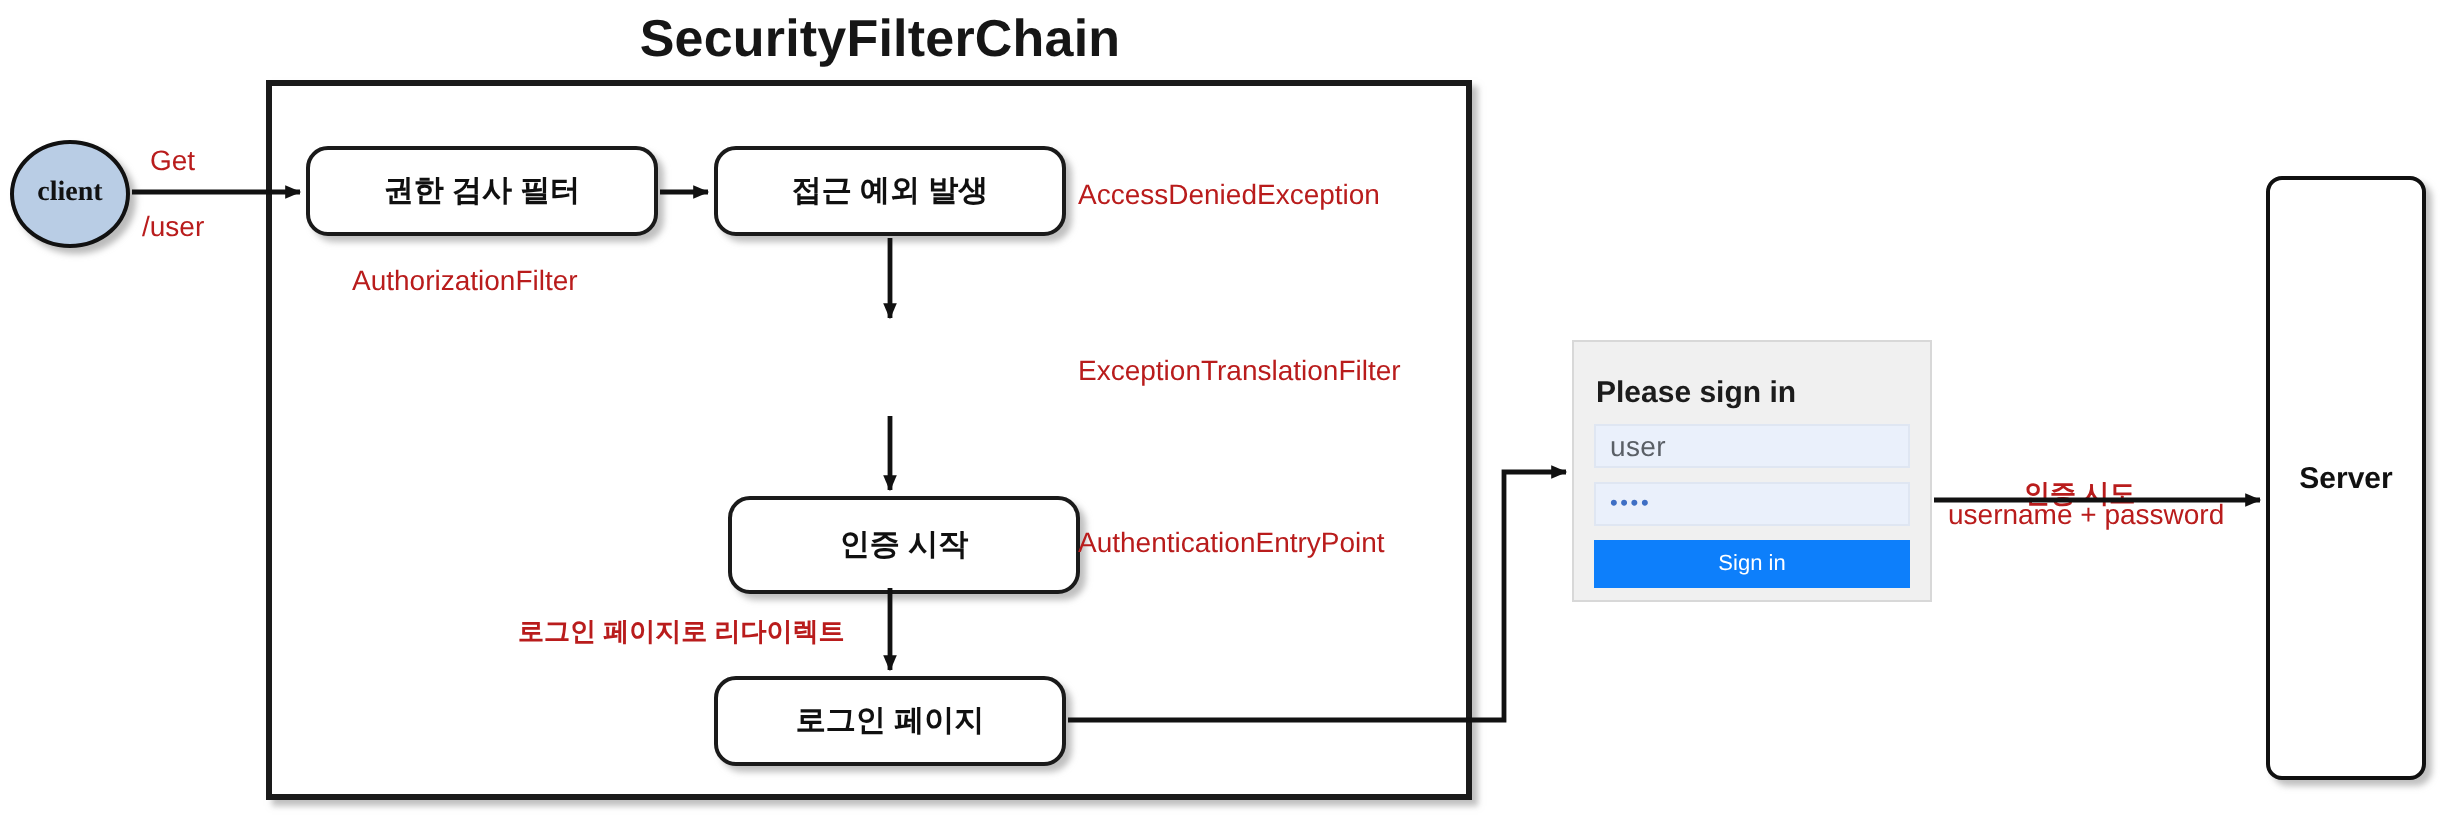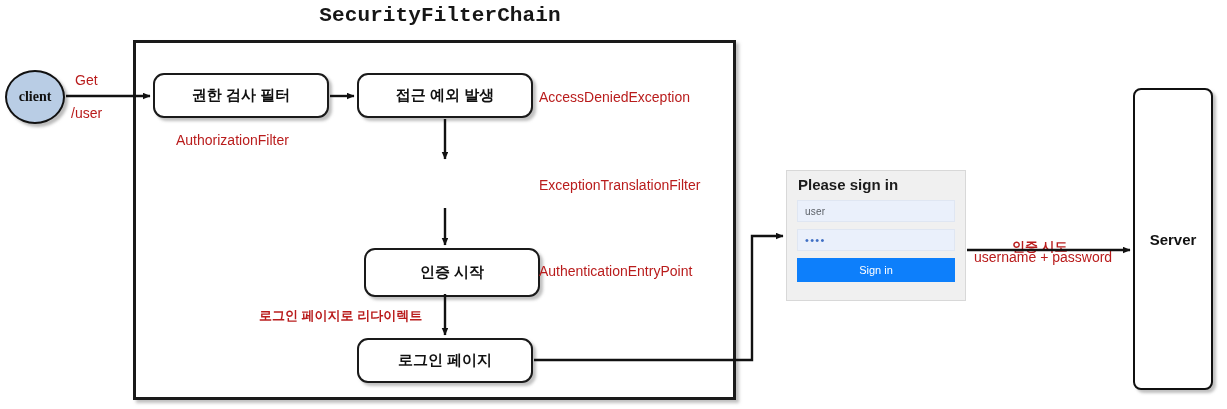--- a/index.html
+++ b/index.html
@@ -16,25 +16,24 @@
     height: 409px;
     background: #ffffff;
     overflow: hidden;
   }
   .abs { position: absolute; }
 
   
   #chain-title {
     left: 0; top: 4px; width: 880px;
     text-align: center;
-    font-size: 21px;
+    font-size: 26px;
     font-weight: bold;
     color: #161616;
     letter-spacing: .1px;
-    font-family: Liberation Mono, monospace;
   }
 
   
   #chain-box {
     left: 133px; top: 40px;
     width: 603px; height: 360px;
     border: 3px solid #1a1a1a;
     background: transparent;
     box-shadow: 3px 3px 3px rgba(140,140,140,.55);
     box-sizing: border-box;
@@ -89,38 +88,38 @@
   }
   .label-ko { font-weight: bold; font-size: 13px; }
 
   
   #login-panel {
     left: 786px; top: 170px;
     width: 180px; height: 131px;
     background: #f0f0f0;
     border: 1px solid #d8d8d8;
     box-sizing: border-box;
-    padding: 4px 10px 10px 10px;
+    padding: 16px 10px 10px 10px;
   }
   #login-title {
     font-size: 15px;
     font-weight: bold;
     color: #1c1c1c;
     margin: 1px 0 7px 1px;
   }
   .login-field {
     height: 22px;
     background: #eaf0fb;
     border: 1px solid #dfe6f2;
     box-sizing: border-box;
     display: flex;
     align-items: center;
     padding-left: 7px;
     margin-bottom: 7px;
-    font-size: 10px;
+    font-size: 14px;
     color: #5a5f66;
     letter-spacing: .2px;
   }
   #login-password { letter-spacing: 1.3px; color: #3f6fc4; font-size: 11px; }
   #login-submit {
     height: 24px;
     background: #0d7ffb;
     border: none;
     display: flex; align-items: center; justify-content: center;
     color: #ffffff;

